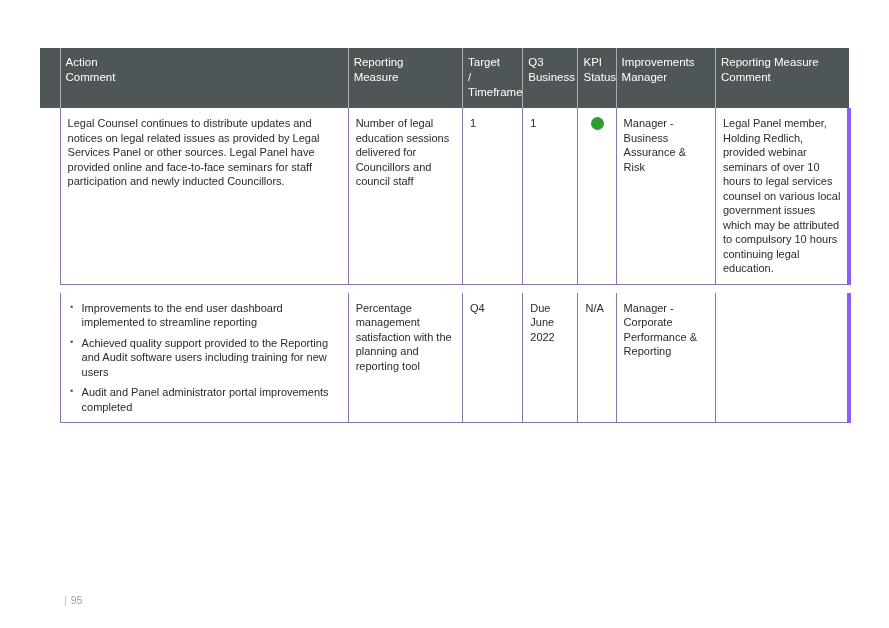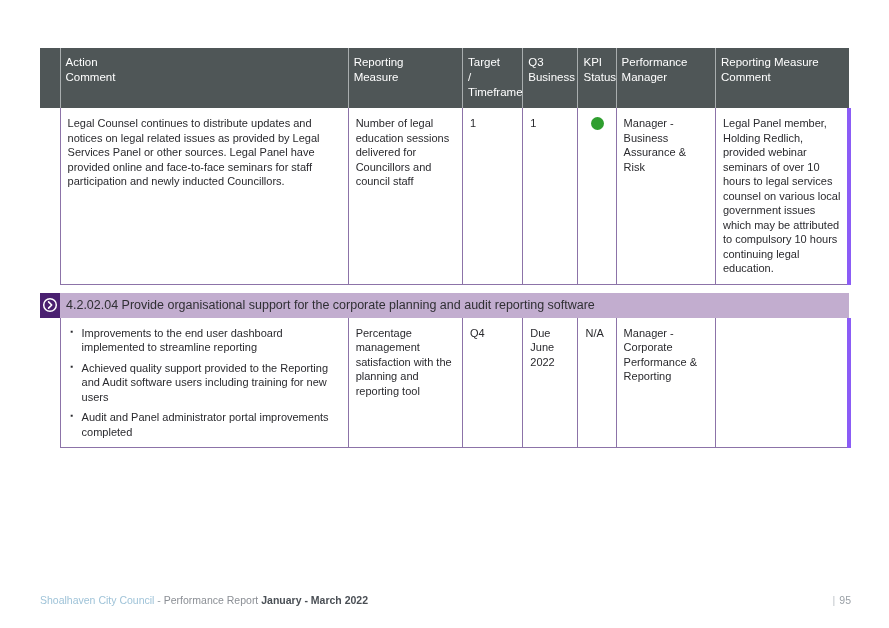--- a/index.html
+++ b/index.html
@@ -215,21 +215,21 @@
       </th>
       <th>
         <span class="hdr-l1">Q3</span>
         <span class="hdr-l2">Business</span>
       </th>
       <th>
         <span class="hdr-l1">KPI</span>
         <span class="hdr-l2">Status</span>
       </th>
       <th>
-        <span class="hdr-l1">Performance</span>
+        <span class="hdr-l1">Improvements</span>
         <span class="hdr-l2">Manager</span>
       </th>
       <th class="last">
         <span class="hdr-l1">Reporting Measure</span>
         <span class="hdr-l2">Comment</span>
       </th>
     </tr>
 
 
     <tr class="data-row">
@@ -254,33 +254,20 @@
       </td>
       <td class="lastcol">
         <span class="cell-text">Legal Panel member, Holding Redlich, provided webinar seminars of over 10 hours to legal services counsel on various local government issues which may be attributed to compulsory 10 hours continuing legal education.</span>
       </td>
     </tr>
 
     <tr class="gap-row">
       <td colspan="8"></td>
     </tr>
 
-    <tr>
-      <td class="banner-cell" colspan="8">
-        <div class="banner">
-          <div class="banner-icon">
-            <svg width="16" height="16" viewBox="0 0 16 16" aria-hidden="true">
-              <circle cx="8" cy="8" r="6.3" fill="none" stroke="#ffffff" stroke-width="1.5"></circle>
-              <path d="M6.6 4.9 L9.7 8 L6.6 11.1" fill="none" stroke="#ffffff" stroke-width="1.6" stroke-linecap="round" stroke-linejoin="round"></path>
-            </svg>
-          </div>
-          <div class="banner-text">4.2.02.04 Provide organisational support for the corporate planning and audit reporting software</div>
-        </div>
-      </td>
-    </tr>
 
     <tr class="data-row">
       <td class="spacer-cell"></td>
       <td class="firstcol">
         <ul class="bullets" id="bullets-2">
               <li>Improvements to the end user dashboard implemented to streamline reporting</li>
               <li>Achieved quality support provided to the Reporting and Audit software users including training for new users</li>
               <li>Audit and Panel administrator portal improvements completed</li>
             </ul>
       </td>
@@ -301,24 +288,18 @@
       </td>
       <td class="lastcol">
         <span class="cell-text"></span>
       </td>
     </tr>
 
   </tbody>
     </table>
 
   <div class="footer">
-    <div class="footer-left">
-      <span class="footer-brand">Shoalhaven City Council</span>
-      <span class="footer-sep">-</span>
-      <span class="footer-mid">Performance Report</span>
-      <span class="footer-strong">January - March 2022</span>
-    </div>
     <div class="footer-right">
       <span class="footer-pipe">|</span><span>95</span>
     </div>
   </div>
 
 </div>
 
 </body></html>

